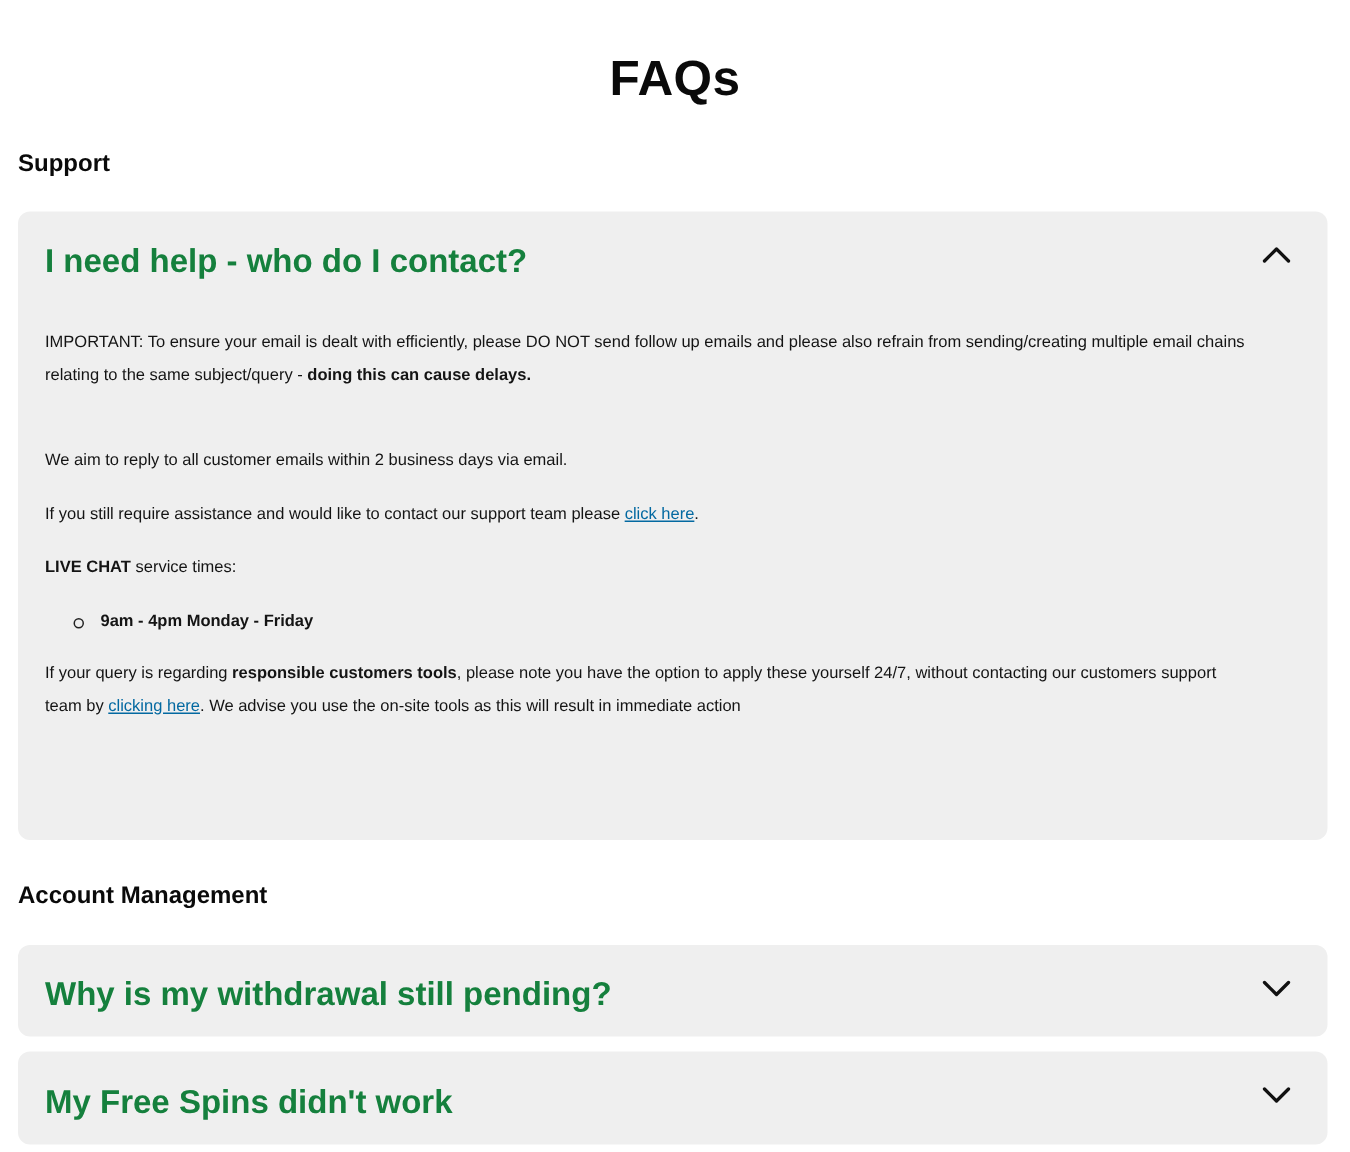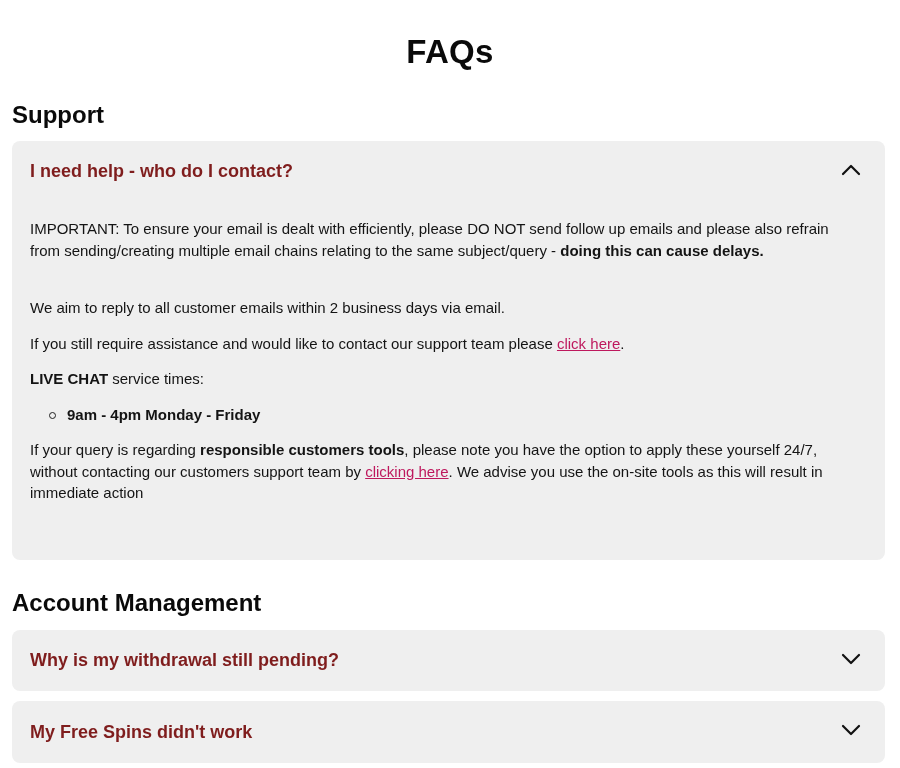--- a/index.html
+++ b/index.html
@@ -23,21 +23,21 @@
       width: 900px;
       text-align: center;
       font-size: 33px;
       font-weight: 700;
       letter-spacing: 0.3px;
       color: #0a0a0a;
     }
     .section-heading {
       position: absolute;
       left: 12px;
-      font-size: 24px;
+      font-size: 16px;
       font-weight: 700;
       color: #0a0a0a;
     }
     .section-support { top: 101px; }
     .section-account { top: 589px; }
 
     .accordion {
       position: absolute;
       left: 12px;
       width: 873px;
@@ -52,42 +52,42 @@
       position: absolute;
       left: 0; top: 0;
       width: 100%;
       height: 62px;
       cursor: pointer;
     }
     .acc-question {
       position: absolute;
       left: 18px;
       top: 20px;
-      font-size: 18px;
+      font-size: 22px;
       font-weight: 700;
-      color: #7f1d1d;
+      color: #15803d;
       white-space: nowrap;
     }
     .acc-withdrawal .acc-question { top: 20px; }
     .acc-freespins .acc-question { top: 21px; }
     .chevron {
       position: absolute;
       right: 24px;
       top: 22px;
       width: 20px;
       height: 14px;
     }
     .chevron svg { display: block; }
 
     .acc-body {
       position: absolute;
       left: 18px;
       top: 77px;
       width: 800px;
-      font-size: 15px;
+      font-size: 11px;
       line-height: 21.5px;
       color: #141414;
     }
     .acc-body p { margin: 0; }
     .p-important { margin-bottom: 36px !important; }
     .p-reply { margin-bottom: 14px !important; }
     .p-assist { margin-bottom: 14px !important; }
     .p-live { margin-bottom: 14px !important; }
     .hours-list {
       list-style: none;
@@ -103,21 +103,21 @@
       position: absolute;
       left: 0;
       top: 8px;
       width: 7px;
       height: 7px;
       border: 1.3px solid #222;
       border-radius: 50%;
     }
     b, .bold { font-weight: 700; }
     a.link {
-      color: #be185d;
+      color: #0369a1;
       text-decoration: underline;
     }
   </style>
 </head>
 <body>
 
 <div class="page">
 
   <h1 class="page-title">FAQs</h1>
 

